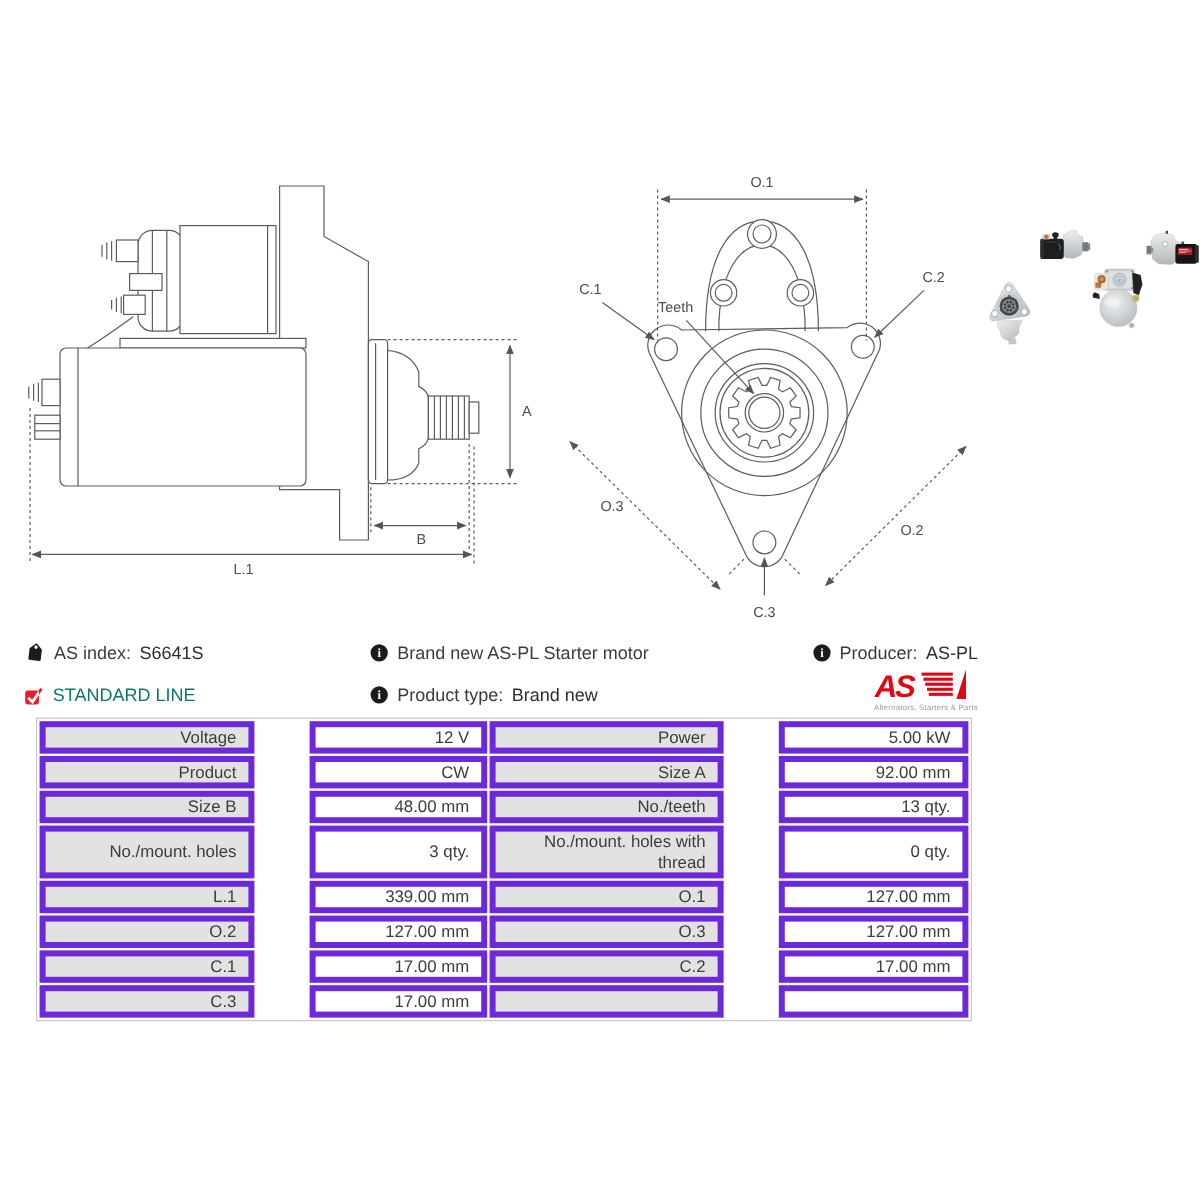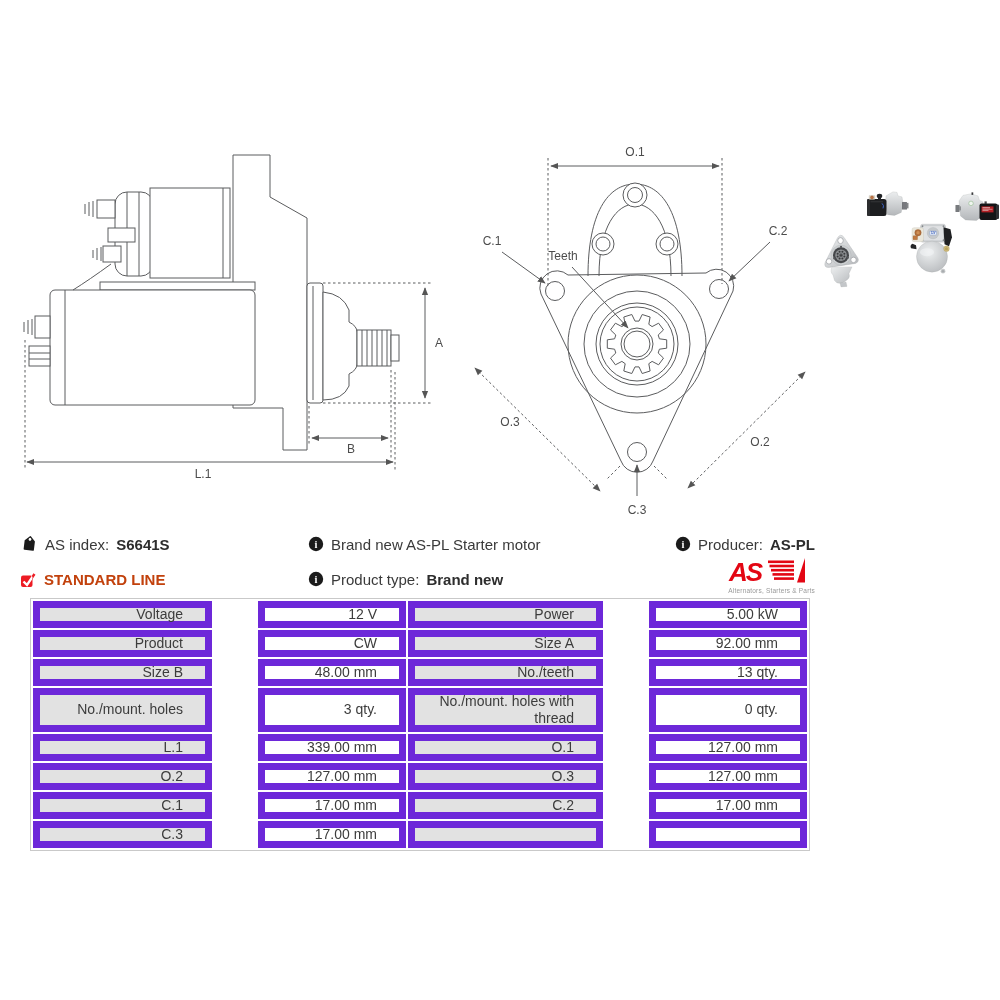--- a/index.html
+++ b/index.html
@@ -18,39 +18,39 @@
   .dt   { stroke-dasharray: 2.5 2.5; }
   .dtx  { font-family: "Liberation Sans", sans-serif; font-size: 12px; fill: #4c4c4c; }
 
   
   #info { position: absolute; left: 0; top: 528px; width: 1000px; height: 74px; }
   .icol { position: absolute; top: 6px; }
   #colC { right: 185px; display: flex; flex-direction: column; align-items: flex-end; }
   .irow { display: flex; align-items: center; gap: 7px; font-size: 15px;
           color: #3a3a3a; height: 20px; white-space: nowrap; }
   .irow + .irow { margin-top: 15px; }
-  .irow b { font-weight: 700; color: #2d2d2d; }
-  .irow.red b { color: #c2410c; }
+  .irow b { font-weight: 400; color: #2d2d2d; }
+  .irow.red b { color: #0f766e; }
   .ic { flex: 0 0 auto; display: block; }
   .logo { margin-top: 4px; display: flex; flex-direction: column; align-items: flex-start; }
   .tagline { font-size: 6.5px; color: #999999; margin-top: 1px; letter-spacing: .2px;
              font-family: "Liberation Sans", sans-serif; }
 
   
   #spec-table {
     position: absolute; left: 30px; top: 598px; width: 780px;
     border: 1px solid #c9c9c9; background: #ffffff; padding: 2px;
     display: grid;
     grid-template-columns: 179px 192px 195px 202px;
     grid-template-rows: 27px 27px 27px 44px 27px 27px 27px 27px;
     gap: 2px;
   }
   .trow { display: contents; }
-  .cell { border: 7px solid #6d28d9; display: flex; align-items: center;
-          justify-content: flex-end; text-align: right; padding: 0 22px;
+  .cell { border: 5px solid #6d28d9; display: flex; align-items: center;
+          justify-content: flex-end; text-align: right; padding: 0 10px;
           font-size: 14px; color: #3c3c3c; line-height: 1.25; }
   .lbl  { background: #e2e2e2; }
   .val  { background: #ffffff; margin-left: 44px; }
 
   
   #photos { position: absolute; left: 818px; top: 142px; width: 182px;
             display: flex; }
 </style>
 </head>
 <body>

